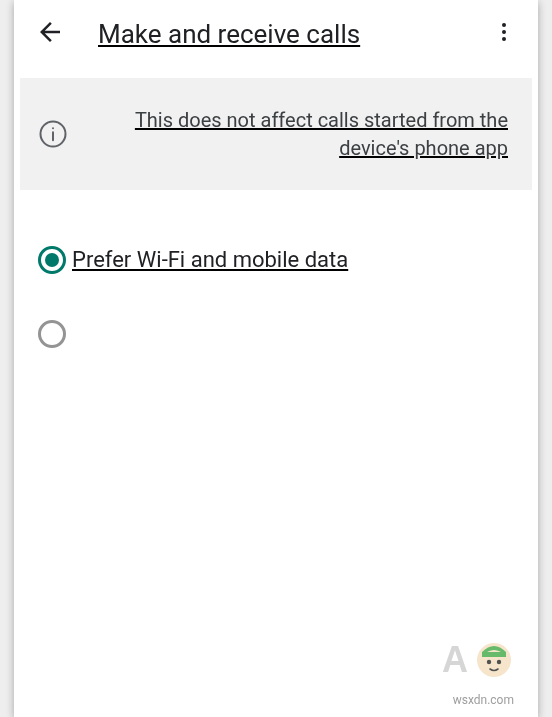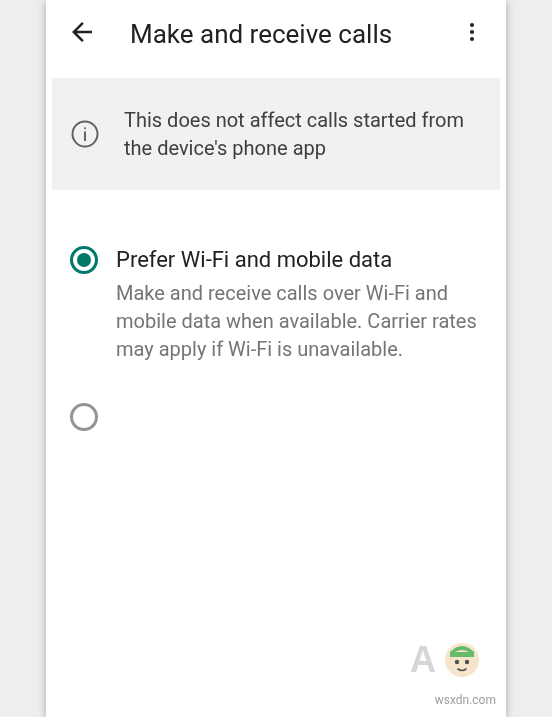--- a/index.html
+++ b/index.html
@@ -8,26 +8,27 @@
       box-sizing: border-box;
     }
     body {
       font-family: Roboto, "Helvetica Neue", Arial, sans-serif;
       background: #eeeeee;
       display: flex;
       justify-content: center;
       padding: 0;
     }
     .screen {
-      width: 460px;
+      width: 524px;
       height: 717px;
       background: #ffffff;
       box-shadow: 0 2px 8px rgba(0,0,0,0.3);
       position: relative;
       overflow: hidden;
+      text-decoration: underline;
     }
     
     .header {
       display: flex;
       align-items: center;
       height: 68px;
       padding: 0 10px 0 8px;
     }
     .back-btn {
       width: 56px;
@@ -79,31 +80,32 @@
     }
     .info-icon svg {
       width: 30px;
       height: 30px;
       stroke: #5f6368;
     }
     .info-text {
       font-size: 20px;
       line-height: 1.4;
       color: #3c4043;
+      text-align: right;
     }
     
     .options {
       padding-top: 40px;
     }
     .option {
       display: flex;
       align-items: flex-start;
       padding: 14px 24px 24px 18px;
       cursor: pointer;
-      gap: 12px;
+      gap: 0;
     }
     .radio {
       width: 40px;
       height: 40px;
       flex-shrink: 0;
       display: flex;
       align-items: center;
       justify-content: center;
       margin-top: -4px;
     }
@@ -158,21 +160,21 @@
       align-items: center;
       opacity: 0.85;
     }
     .watermark-avatar {
       width: 36px;
       height: 36px;
       margin: 0 4px 0 2px;
     }
     .attribution {
       position: absolute;
-      right: 10px;
+      right: 24px;
       bottom: 10px;
       font-size: 12px;
       color: #9e9e9e;
     }
   </style>
 </head>
 <body>
 
 <div class="screen">
 
@@ -210,21 +212,20 @@
   <div class="options">
 
     <div class="option">
       <div class="radio selected">
         <div class="radio-outer">
             <div class="radio-inner"></div>
           </div>
       </div>
       <div class="option-text">
         <div class="option-title">Prefer Wi-Fi and mobile data</div>
-        <div class="option-desc">Make and receive calls over Wi-Fi and mobile data when available. Carrier rates may apply if Wi-Fi is unavailable.</div>
       </div>
     </div>
 
     <div class="option">
       <div class="radio">
         <div class="radio-outer"></div>
       </div>
     </div>
 
   </div>

